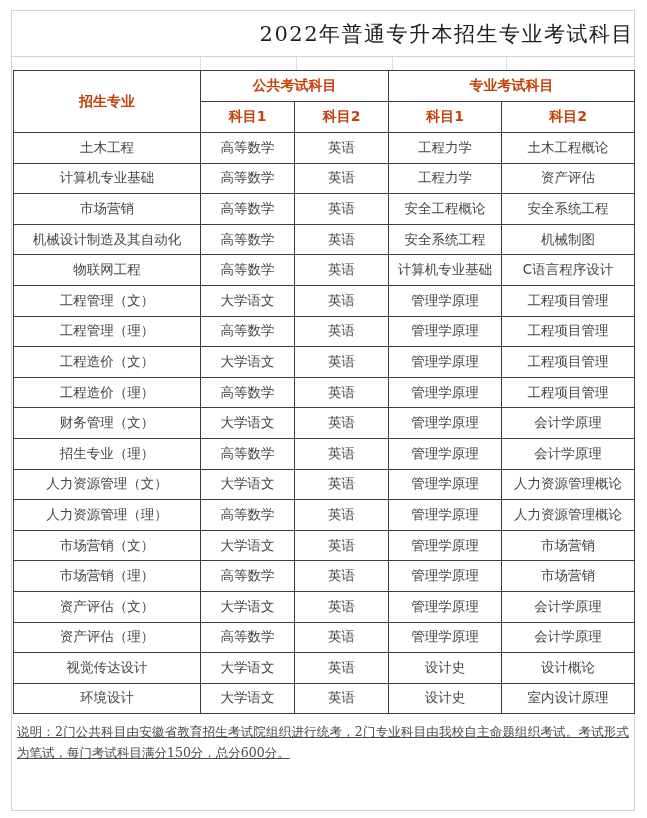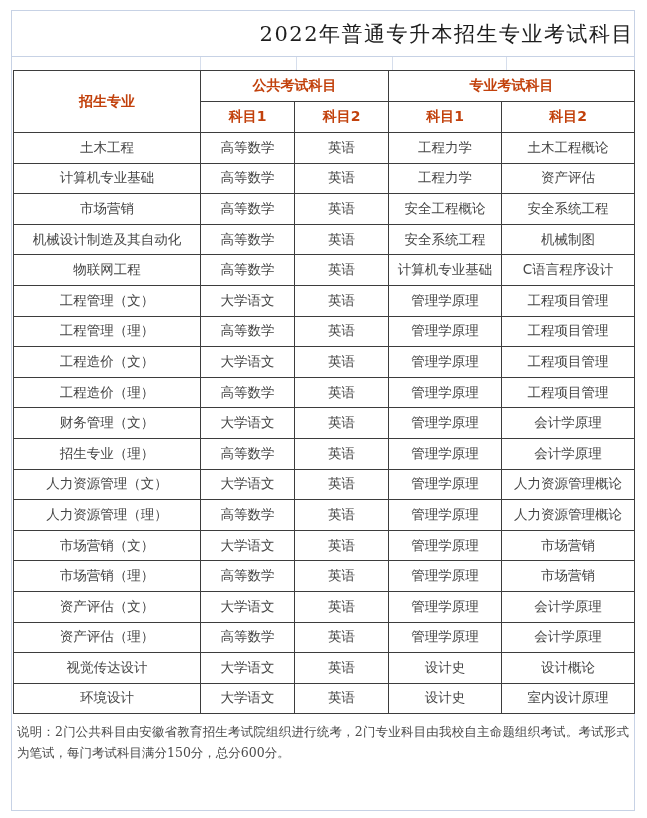--- a/index.html
+++ b/index.html
@@ -77,20 +77,21 @@
     font-weight: 400;
     color: #464646;
   }
   .note {
     padding: 8px 5px 0 5px;
     font-family: "DejaVu Serif", "Liberation Serif", serif;
     font-size: 12.5px;
     color: #4a4a4a;
     line-height: 1.62;
     text-align: justify;
+    text-decoration: underline;
   }
 </style>
 </head>
 <body>
 
 <div class="page">
   <div class="outer-box">
 
     <div class="title-bar">
       <span class="title-text">2022年普通专升本招生专业考试科目</span>

